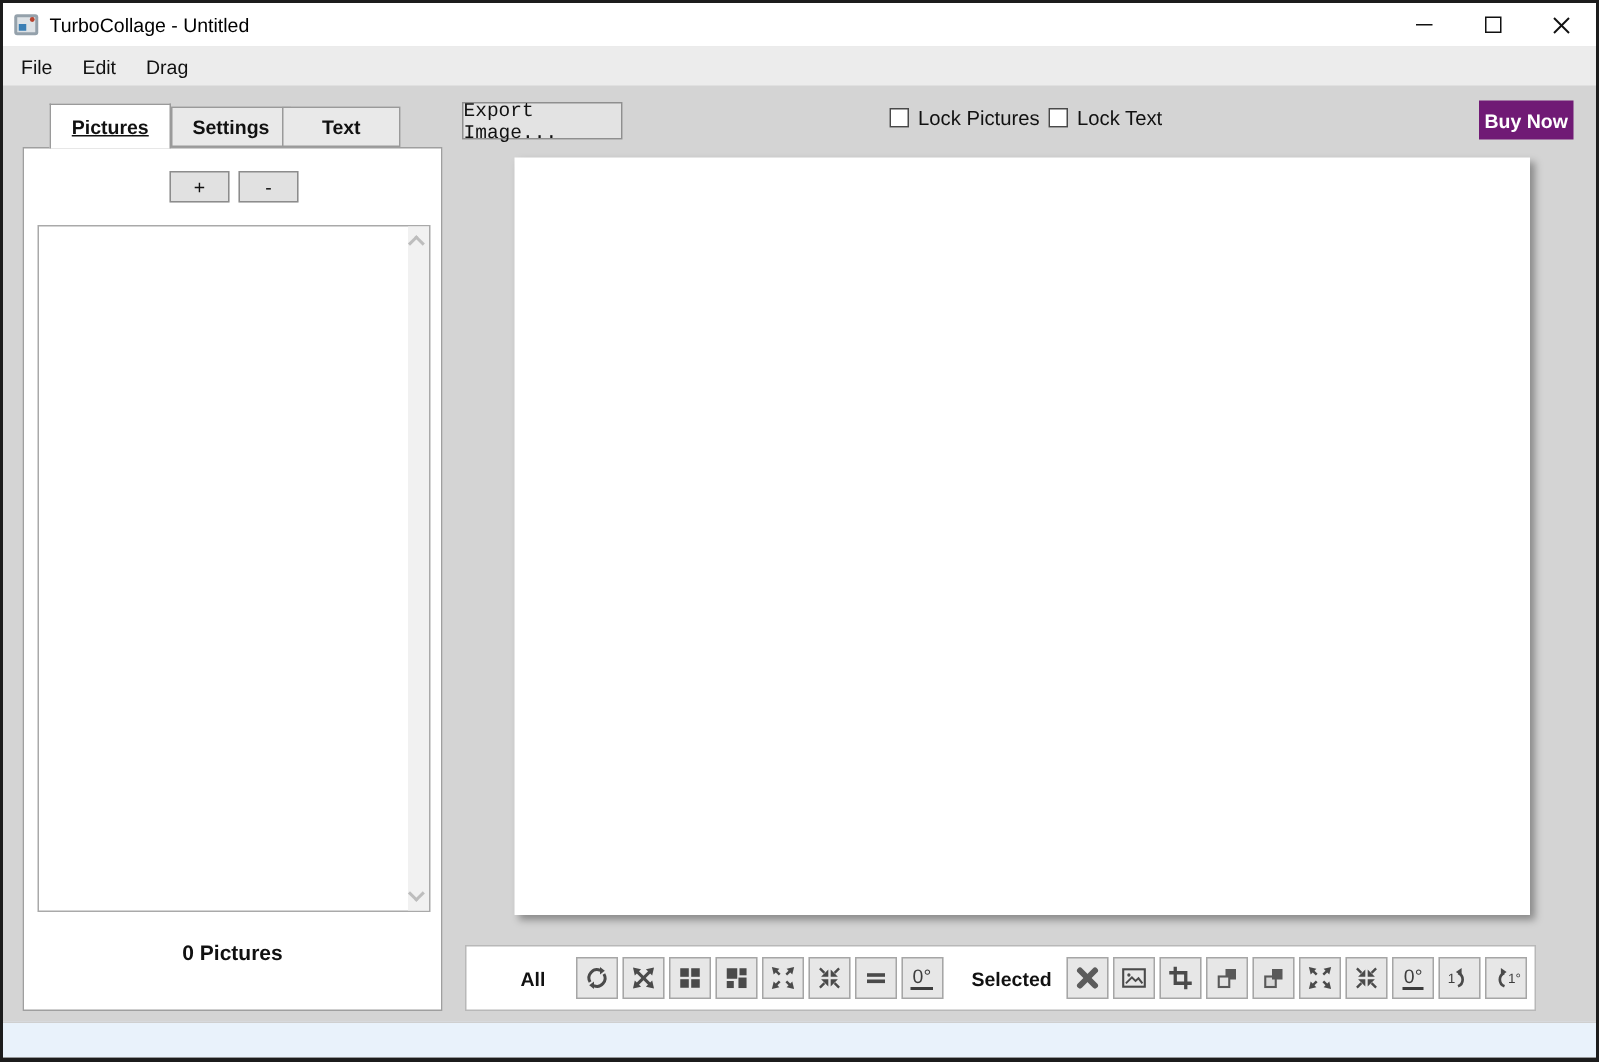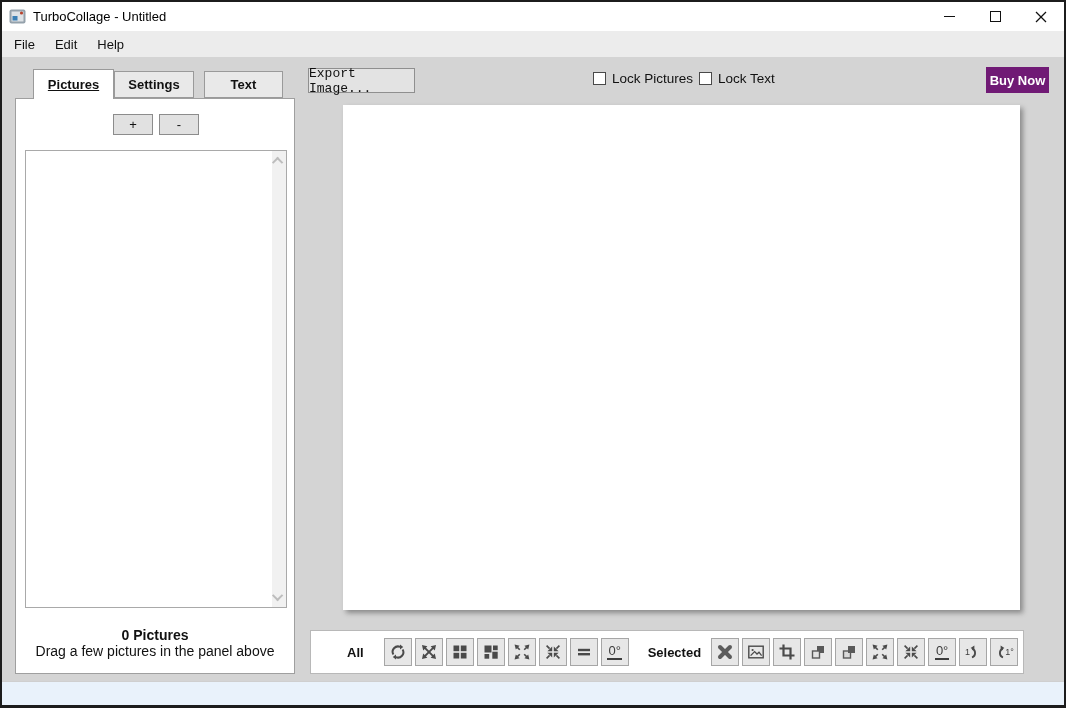--- a/index.html
+++ b/index.html
@@ -15,21 +15,21 @@
   .glyph-max{display:block;width:9px;height:9px;border:1.4px solid #111;}
   
   .menubar{position:absolute;left:0;top:29px;right:0;height:26px;background:#ececec;display:flex;align-items:center;padding-left:2px;}
   .menu-item{font-size:13px;color:#111;padding:4px 10px;}
   
   .tab{position:absolute;box-sizing:border-box;border:1px solid #9a9a9a;background:#e9e9e9;
     font-size:13px;font-weight:bold;color:#111;display:flex;align-items:center;justify-content:center;}
   .tab.active{background:#fff;border-bottom:none;z-index:3;text-decoration:underline;}
   .tab-pictures{left:31px;top:67px;width:81px;height:30px;}
   .tab-settings{left:112px;top:69px;width:80px;height:27px;}
-  .tab-text{left:202px;top:69px;width:79px;height:27px;}
+  .tab-text{left:186px;top:69px;width:79px;height:27px;}
   .side-panel{position:absolute;left:13px;top:96px;width:280px;height:576px;background:#fff;
     border:1px solid #9f9f9f;box-sizing:border-box;z-index:2;}
   .mini-btn{position:absolute;box-sizing:border-box;width:40px;height:21px;background:#e1e1e1;
     border:1px solid #8c8c8c;font-size:13px;color:#111;display:flex;align-items:center;justify-content:center;}
   .btn-add{left:97px;top:15px;}
   .btn-remove{left:143px;top:15px;}
   .listbox{position:absolute;left:9px;top:51px;width:262px;height:458px;background:#fff;
     border:1px solid #a9a9a9;box-sizing:border-box;}
   .scrollstrip{position:absolute;right:0;top:0;width:14px;height:100%;background:#f1f1f1;}
   .scroll-arrow{position:absolute;left:0;width:14px;height:16px;display:flex;align-items:center;justify-content:center;}
@@ -92,42 +92,41 @@
             <line x1="1" y1="1" x2="11" y2="11" stroke="#111" stroke-width="1.3"></line>
             <line x1="11" y1="1" x2="1" y2="11" stroke="#111" stroke-width="1.3"></line>
           </svg>
       </div>
     </div>
   </div>
 
   <div class="menubar">
     <span class="menu-item">File</span>
     <span class="menu-item">Edit</span>
-    <span class="menu-item">Help</span>
+    <span class="menu-item">Drag</span>
   </div>
 
   <div class="tab tab-pictures active">Pictures</div>
   <div class="tab tab-settings">Settings</div>
   <div class="tab tab-text">Text</div>
 
   <div class="side-panel">
     <div class="mini-btn btn-add">+</div>
     <div class="mini-btn btn-remove">-</div>
     <div class="listbox">
       <div class="scrollstrip">
         <div class="scroll-arrow top">
             <span class="chev up"></span>
           </div>
         <div class="scroll-arrow bottom">
             <span class="chev down"></span>
           </div>
       </div>
     </div>
     <div class="count-text">0 Pictures</div>
-    <div class="hint-text">Drag a few pictures in the panel above</div>
   </div>
 
   <div class="export-btn">Export Image...</div>
   <div class="check-group lock-pictures">
     <span class="checkbox"></span>
     <span class="check-label">Lock Pictures</span>
   </div>
   <div class="check-group lock-text">
     <span class="checkbox"></span>
     <span class="check-label">Lock Text</span>

